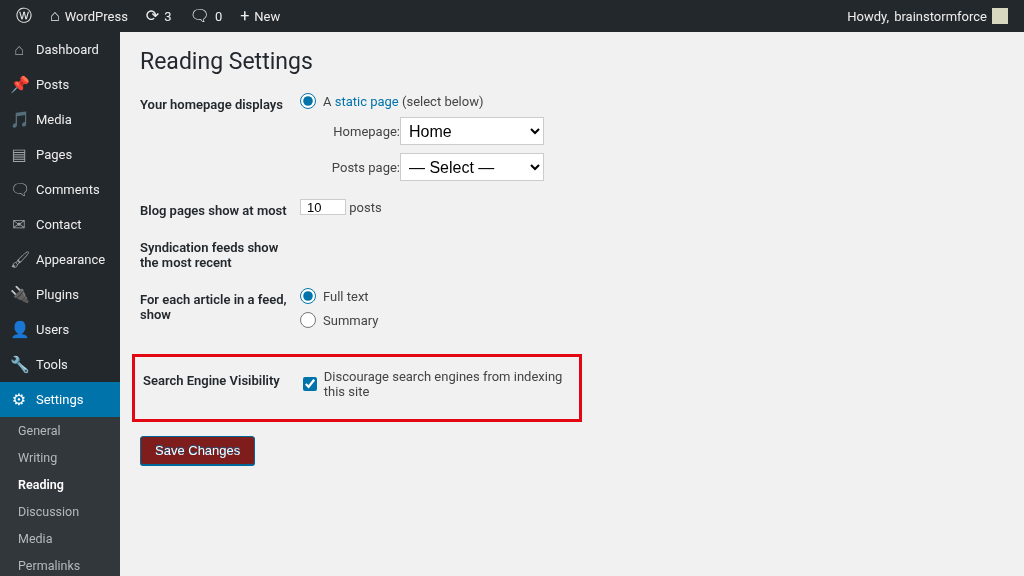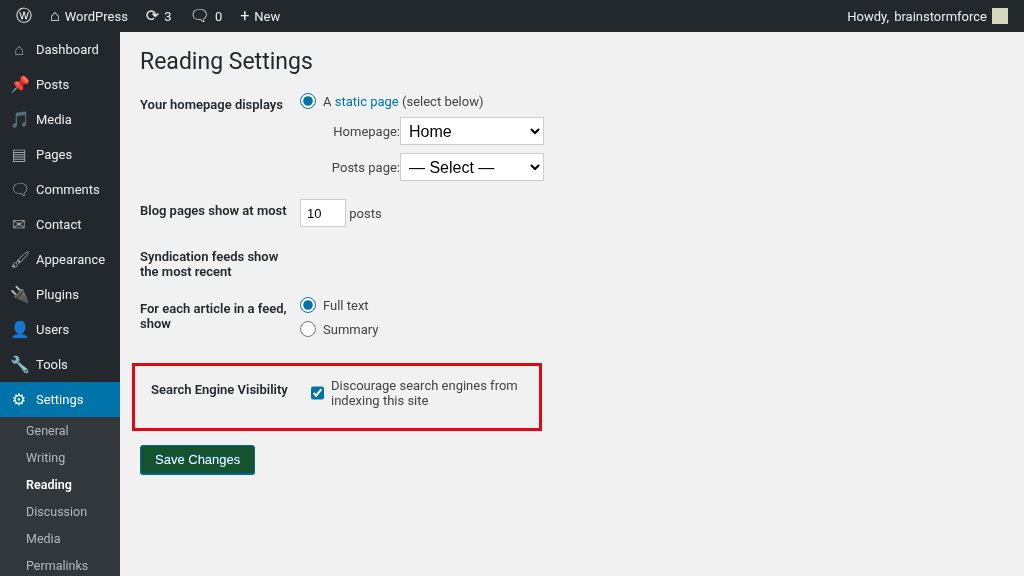--- a/index.html
+++ b/index.html
@@ -47,49 +47,49 @@
   background: #0073aa; color: #fff; position: relative;
 }
 .menu-item.current .mi-icon { color: #fff; }
 .menu-item.current::after {
   content: "";
   position: absolute; right: -8px; top: 50%; transform: translateY(-50%);
   border: 8px solid transparent; border-right-color: #f1f1f1;
 }
 .menu-sep { height: 5px; }
 .submenu { background: #32373c; }
-.submenu-item { padding: 6px 10px 6px 26px; color: #b4b9be; cursor: pointer; font-size: 12.5px; }
+.submenu-item { padding: 6px 10px 6px 18px; color: #b4b9be; cursor: pointer; font-size: 12.5px; }
 .submenu-item.current { color: #fff; font-weight: 600; }
 
 .content { flex: 1; background: #f1f1f1; padding: 10px 20px 20px 20px; overflow: auto; }
 h1.page-title { font-size: 23px; font-weight: 400; color: #23282d; margin: 6px 0 18px 0; }
 
 .form-row { display: flex; align-items: flex-start; margin-bottom: 18px; }
 .form-row > .th { width: 160px; font-weight: 600; color: #23282d; font-size: 13px; padding-top: 4px; }
 .form-row > .td { flex: 1; font-size: 13px; color: #444; }
 
 .radio-line, .check-line { display: flex; align-items: center; gap: 7px; margin-bottom: 8px; }
 input[type=radio], input[type=checkbox] { width: 16px; height: 16px; accent-color: #0073aa; }
 a.link { color: #0073aa; }
 
 .sel-row { display: flex; align-items: center; gap: 0; margin-top: 8px; margin-left: 22px; }
 .sel-row label { width: 78px; text-align: right; display: inline-block; }
 select {
   width: 144px; height: 28px; border: 1px solid #ccc; background: #fff; font-size: 16px; padding: 0 4px;
 }
-input.small-text { width: 46px; height: 28px; border: 1px solid #ccc; padding: 0 6px; font-size: 13px; }
+input.small-text { width: 46px; height: 16px; border: 1px solid #ccc; padding: 0 6px; font-size: 13px; }
 
 .description { color: #666; font-style: italic; margin-top: 6px; font-size: 12.5px; }
 
 .highlight-box {
-  border: 3px solid #e30613; padding: 12px 8px 12px 16px; margin-left: -8px; margin-right: 0;
-  width: 410px;
+  border: 3px solid #e30613; padding: 12px 8px 12px 8px; margin-left: -8px; margin-right: 0;
+  width: 450px;
 }
 .button-primary {
-  background: #14532d; border: 1px solid #006799; color: #fff;
+  background: #7f1d1d; border: 1px solid #006799; color: #fff;
   padding: 6px 14px; font-size: 13px; border-radius: 3px; cursor: pointer;
   text-shadow: 0 -1px 1px #006799; box-shadow: 0 1px 0 #006799;
 }
 </style>
 </head>
 <body>
 
 <div class="adminbar">
   <div class="adminbar-left">
     <div class="adminbar-item">

